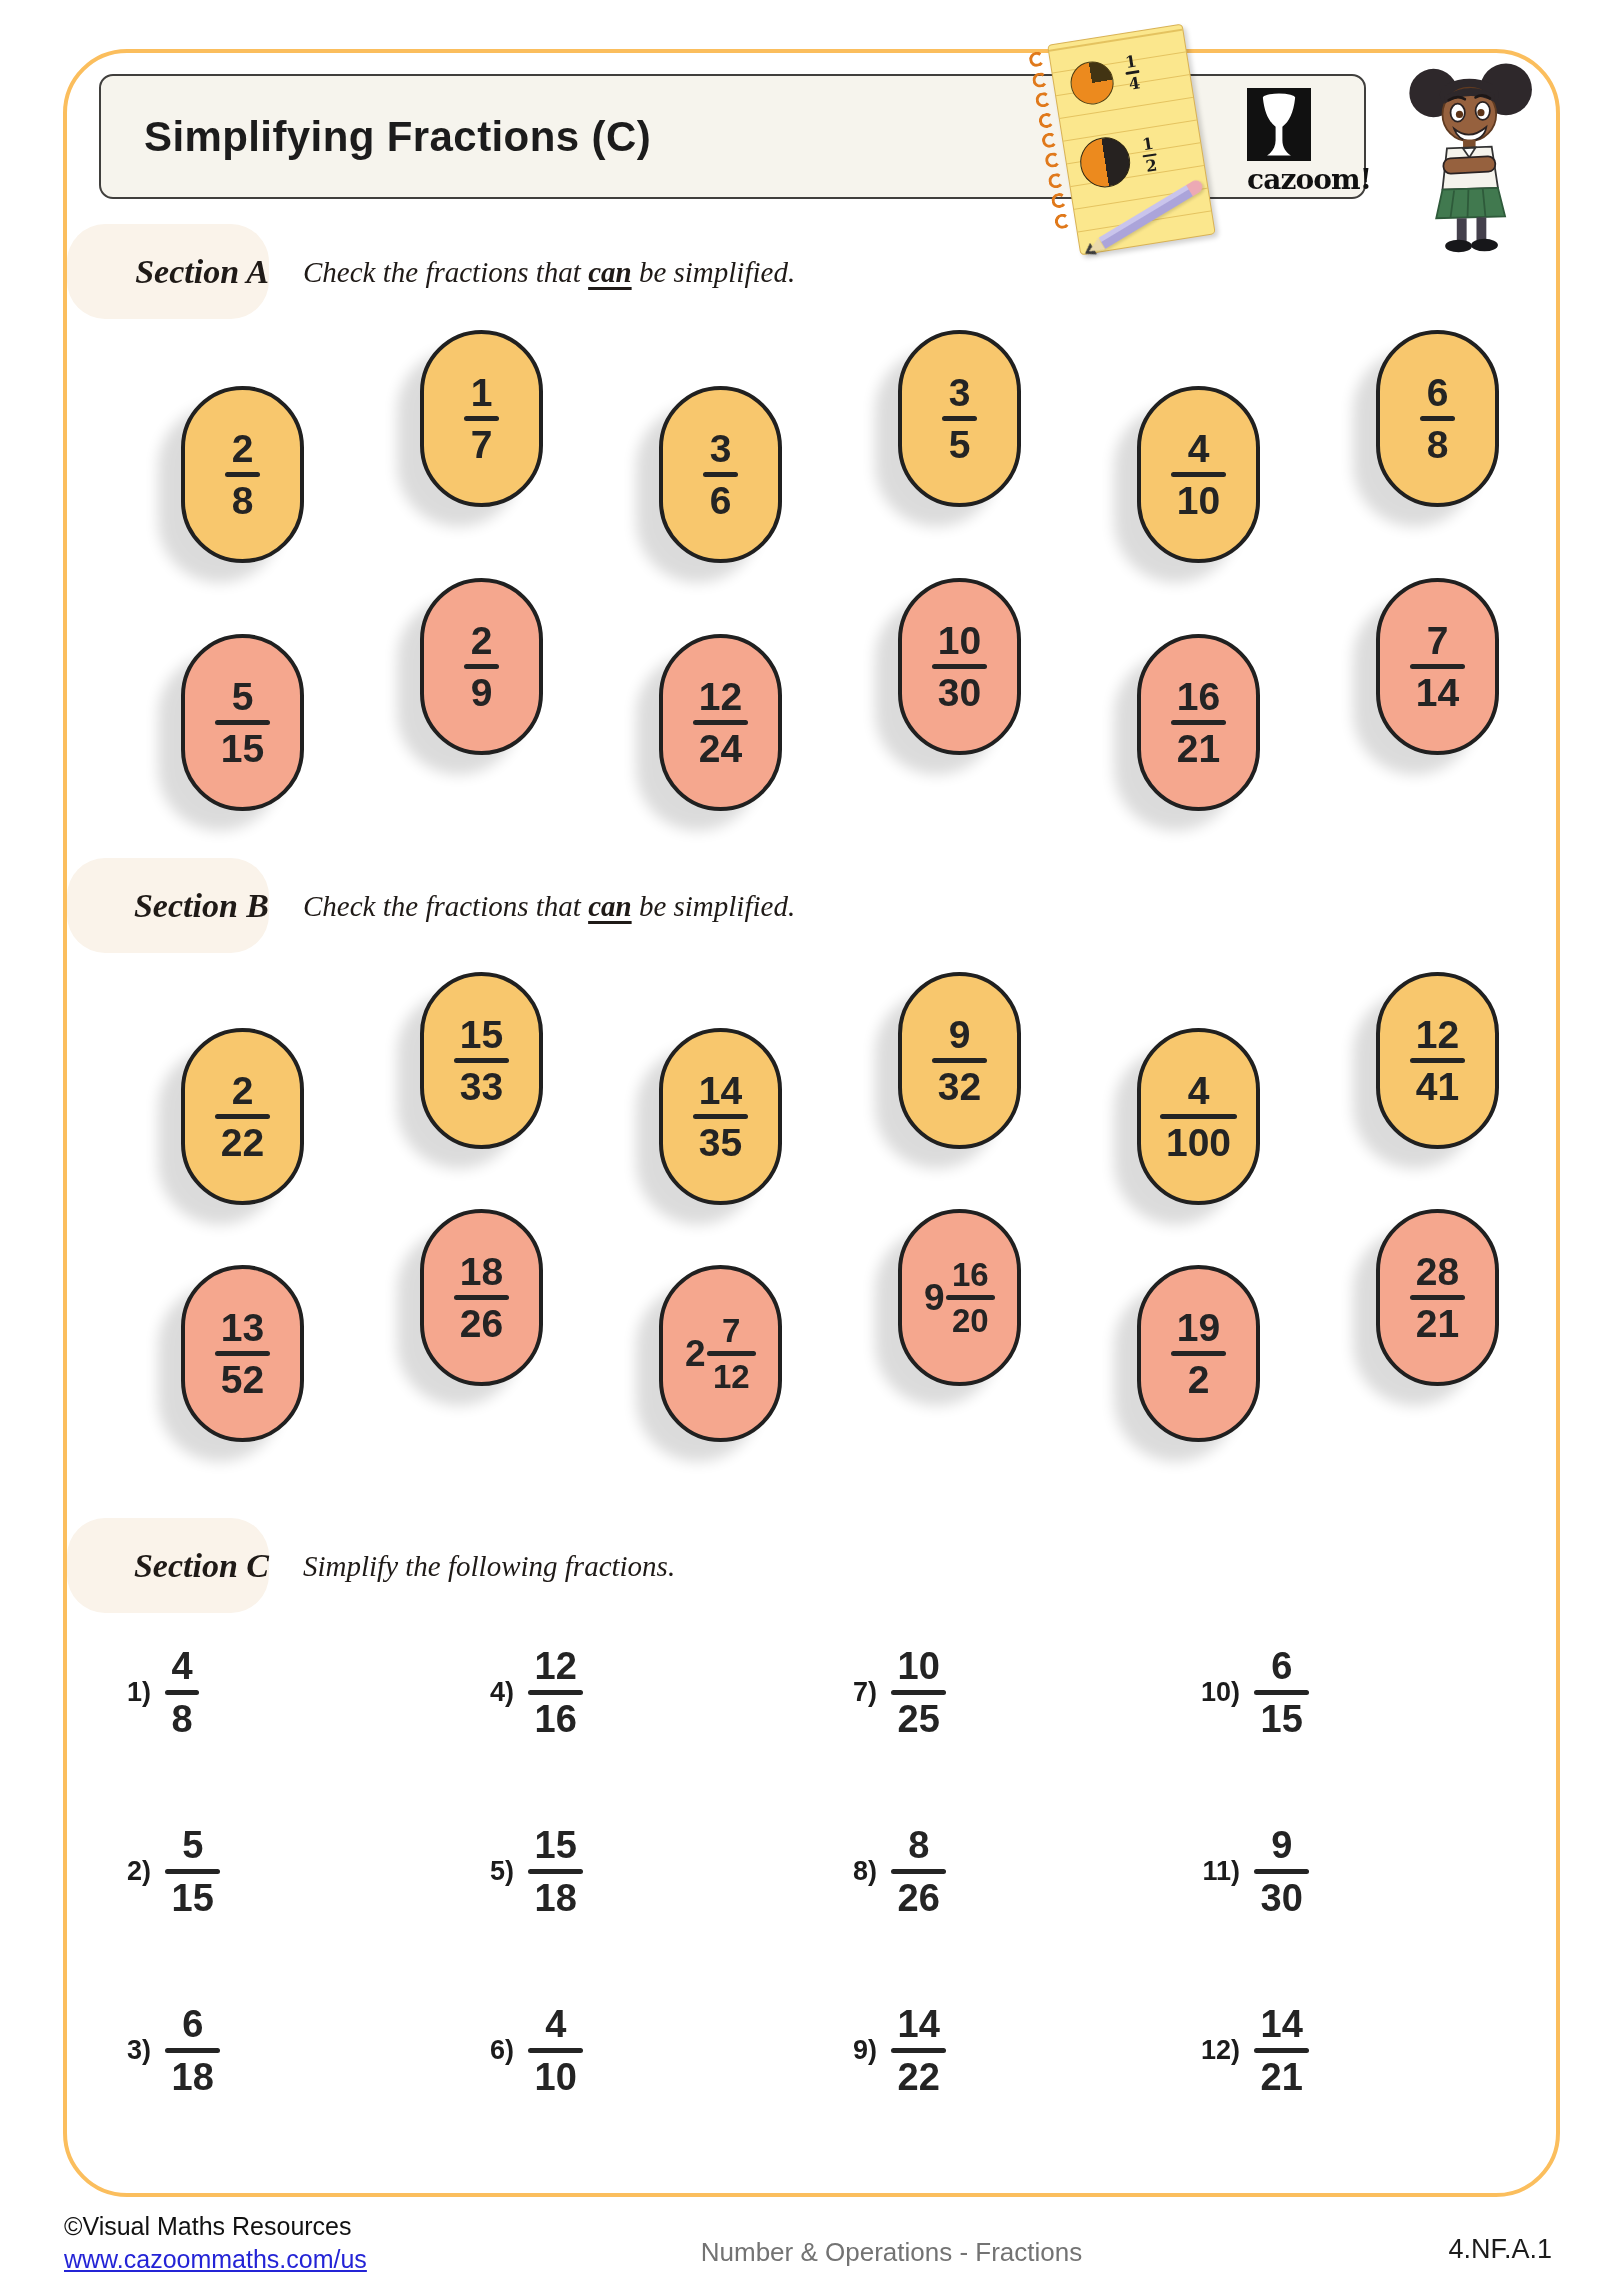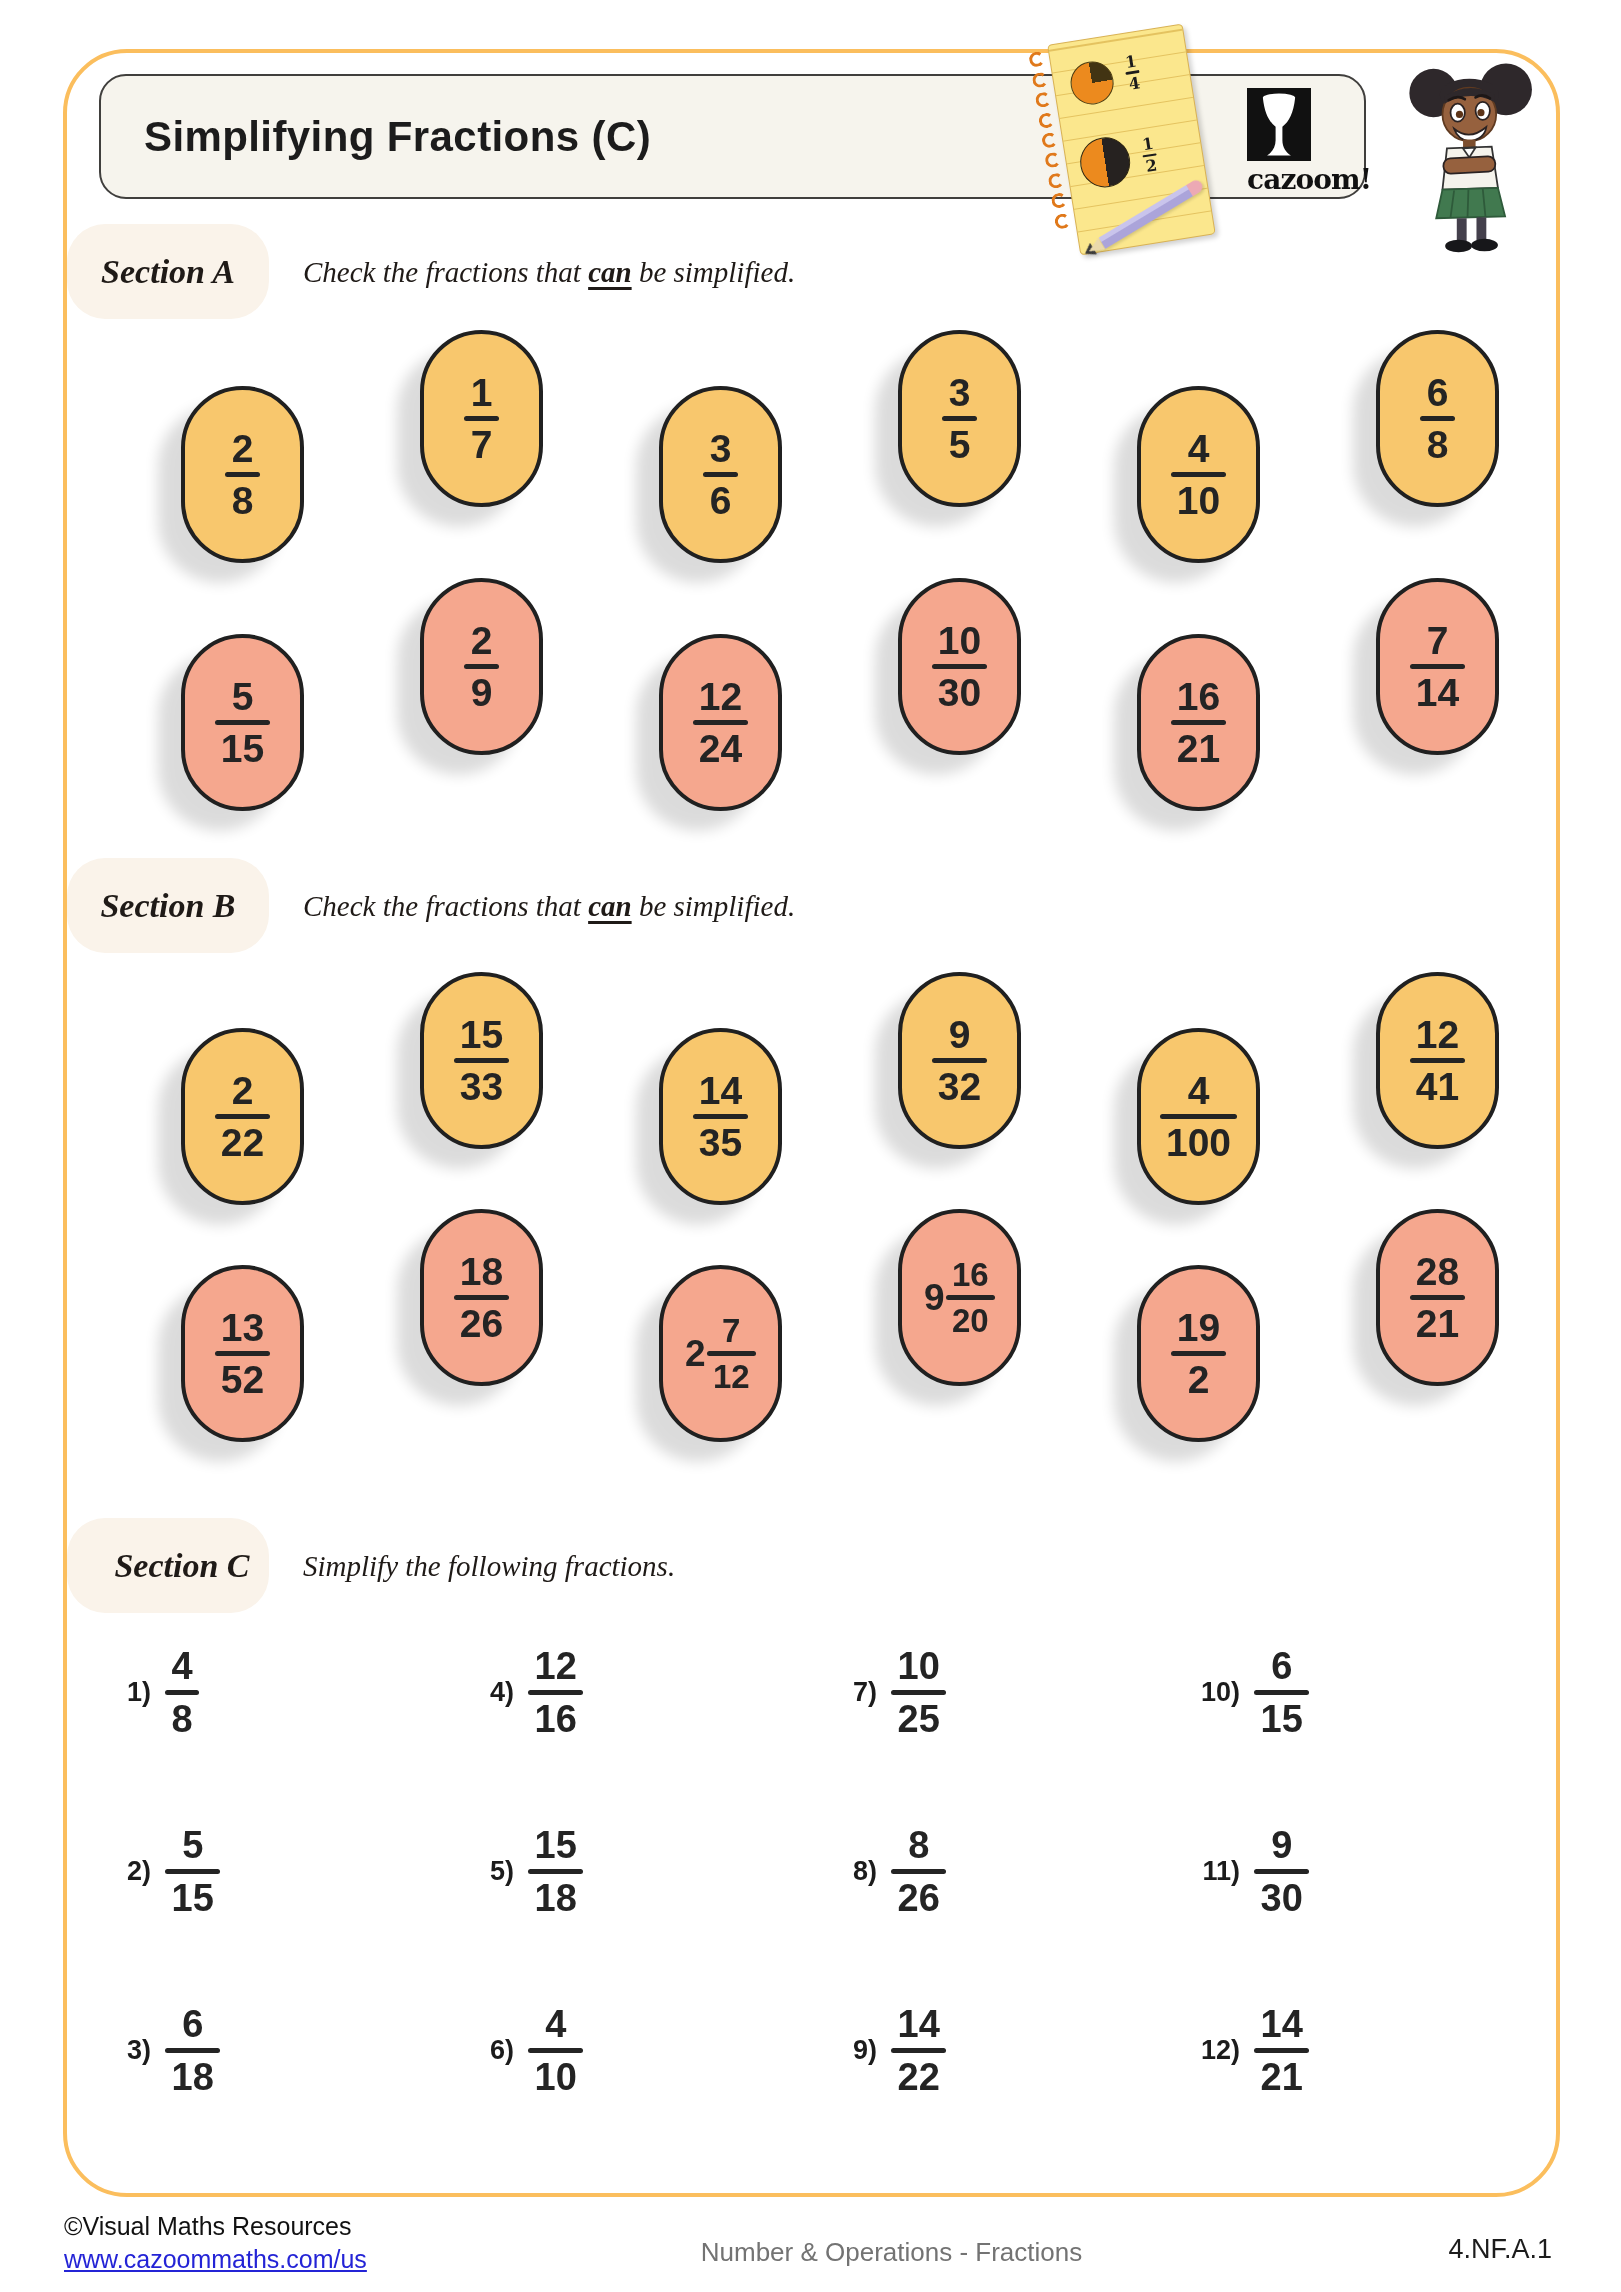--- a/index.html
+++ b/index.html
@@ -12,21 +12,21 @@
 
   
   .page-border {
     position:absolute; left:63px; top:49px; width:1497px; height:2148px;
     border:4.5px solid #FBBE5D; border-radius:64px; background:transparent;
   }
 
   
   .title-box {
     position:absolute; left:99px; top:74px; width:1267px; height:125px;
-    background:#F6F4ED; border:2.7px solid #403F3D; border-radius:27px;
+    background:#F6F4ED; border:2.7px solid #403F3D; border-radius:14px;
     display:flex; align-items:center;
   }
   .title-box h1 {
     font-size:42px; font-weight:bold; color:#1C1C1C; padding-left:43px;
     letter-spacing:0.4px;
   }
 
   
   .notebook { position:absolute; left:1050px; top:34px; width:150px; height:213px;
     transform:rotate(-9deg); }
@@ -63,21 +63,21 @@
     align-items:center; justify-content:center; }
   .logo-text { font-family:"DejaVu Serif", serif; font-weight:bold; font-size:28px;
     color:#111; letter-spacing:-0.9px; margin-top:1.8px;margin-left:31px; }
 
   
   .girl { position:absolute; left:1404px; top:57px; width:136px; height:199px; z-index:6; }
 
   
   .section-label {
     position:absolute; left:67px; width:202px; height:95px; background:#FAF3EA;
-    border-radius:38px; display:flex; align-items:center; justify-content:center;
+    border-radius:38px; display:flex; align-items:center; justify-content:flex-end;
   }
   .section-label span {
     font-family:"Liberation Serif", serif; font-style:italic; font-weight:bold;
     font-size:34px; color:#1F1A17;
   }
   .instruction {
     position:absolute; left:303px;
     font-family:"Liberation Serif", serif; font-style:italic; font-size:29px; color:#1F1A17;
   }
   .instruction .emph { font-weight:bold; text-decoration:underline;

